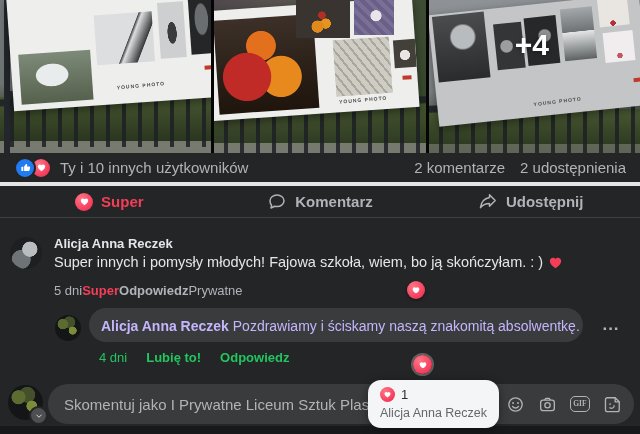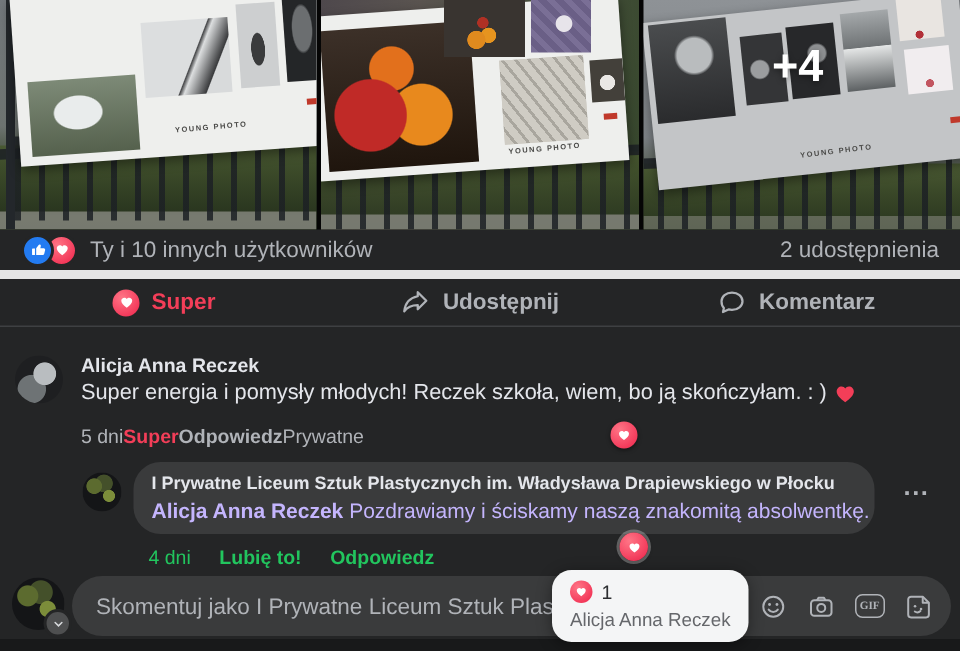--- a/index.html
+++ b/index.html
@@ -21,21 +21,21 @@
   .pole{position:absolute;left:4px;top:0;bottom:0;width:6px;background:#23272b;}
   .board{position:absolute;background:#eeefed;box-shadow:0 3px 8px rgba(0,0,0,.45);overflow:hidden;}
   .thumb{position:absolute;}
   .caption{position:absolute;font-size:5px;letter-spacing:1px;color:#4a4a48;font-weight:700;white-space:nowrap;}
   .logo{position:absolute;width:9px;height:4px;background:#c0392b;}
   .more-overlay{position:absolute;left:86px;top:28px;font-size:30px;font-weight:700;color:#fff;
                 text-shadow:0 1px 4px rgba(0,0,0,.4);z-index:5;}
 
   
   .reactions-row{position:absolute;top:153px;left:0;width:640px;height:33px;display:flex;align-items:center;
-                 padding:0 14px;box-sizing:border-box;border-bottom:6px solid #e5e5e5;}
+                 padding:0 14px;box-sizing:border-box;border-bottom:4px solid #e5e5e5;}
   .pile{display:flex;align-items:center;margin-right:8px;cursor:pointer;}
   .ric{width:18px;height:18px;border-radius:50%;display:flex;align-items:center;justify-content:center;
        border:2px solid #242526;box-sizing:content-box;}
   .ric svg{width:11px;height:11px;}
   .ric.like{background:#237bf1;z-index:2;}
   .ric.love{background:radial-gradient(circle at 35% 30%,#ff7586,#ee234a);margin-left:-6px;z-index:1;}
   .summary{color:#b0b3b8;font-size:15px;cursor:pointer;}
   .counts{margin-left:auto;display:flex;gap:15px;color:#b0b3b8;font-size:15px;}
   .counts span{cursor:pointer;}
 
@@ -183,53 +183,54 @@
           </svg>
       </span>
       <span class="ric love">
         <svg viewBox="0 0 16 16">
             <path fill="#fff" d="M8 13.3C4.9 11.2 2.7 9 2.7 6.6c0-1.7 1.3-3 3-3 .9 0 1.8.5 2.3 1.2.5-.7 1.4-1.2 2.3-1.2 1.7 0 3 1.3 3 3 0 2.4-2.2 4.6-5.3 6.7z"></path>
           </svg>
       </span>
     </div>
     <span class="summary">Ty i 10 innych użytkowników</span>
     <div class="counts">
+      <span>2 komentarze</span>
       <span>2 udostępnienia</span>
     </div>
   </div>
 
   <div class="actions-row">
     <div class="action super">
       <span class="love-circle">
         <svg viewBox="0 0 16 16">
             <path fill="#fff" d="M8 13.3C4.9 11.2 2.7 9 2.7 6.6c0-1.7 1.3-3 3-3 .9 0 1.8.5 2.3 1.2.5-.7 1.4-1.2 2.3-1.2 1.7 0 3 1.3 3 3 0 2.4-2.2 4.6-5.3 6.7z"></path>
           </svg>
       </span>
       <span>Super</span>
     </div>
     <div class="action">
       <svg viewBox="0 0 20 20">
+          <path d="M10 3c4 0 7 2.6 7 5.8s-3 5.8-7 5.8c-.8 0-1.6-.1-2.3-.3L4 16l.6-2.7C3.6 12.3 3 10.6 3 8.8 3 5.6 6 3 10 3z" fill="none" stroke="#b0b3b8" stroke-width="1.5" stroke-linejoin="round"></path>
+        </svg>
+      <span>Komentarz</span>
+    </div>
+    <div class="action">
+      <svg viewBox="0 0 20 20">
           <path d="M11.5 5.5V2.8l5.7 5.7-5.7 5.7v-2.8C7 11.4 4.3 13 2.5 15.6 3 10.5 6 6.6 11.5 5.5z" fill="none" stroke="#b0b3b8" stroke-width="1.5" stroke-linejoin="round"></path>
         </svg>
       <span>Udostępnij</span>
-    </div>
-    <div class="action">
-      <svg viewBox="0 0 20 20">
-          <path d="M10 3c4 0 7 2.6 7 5.8s-3 5.8-7 5.8c-.8 0-1.6-.1-2.3-.3L4 16l.6-2.7C3.6 12.3 3 10.6 3 8.8 3 5.6 6 3 10 3z" fill="none" stroke="#b0b3b8" stroke-width="1.5" stroke-linejoin="round"></path>
-        </svg>
-      <span>Komentarz</span>
     </div>
   </div>
 
   <div class="comment1">
     <div class="avatar a-photo"></div>
     <div class="cbody">
       <div class="cname">Alicja Anna Reczek</div>
       <div class="ctext">
-        <span>Super energia i pomysły młodych! Reczek szkoła, wiem, bo ją skończyłam. : )</span>
+        <span>Super innych i pomysły młodych! Fajowa szkoła, wiem, bo ją skończyłam. : )</span>
         <span class="heart-emoji">
           <svg viewBox="0 0 16 16">
               <path fill="#f33e58" d="M8 14C4.3 11.5 1.9 9 1.9 6.3c0-2 1.5-3.5 3.5-3.5 1.1 0 2.1.5 2.6 1.4.5-.9 1.5-1.4 2.6-1.4 2 0 3.5 1.5 3.5 3.5C14.1 9 11.7 11.5 8 14z"></path>
             </svg>
         </span>
       </div>
       <div class="cmeta">
         <span class="tm">5 dni</span>
         <span class="lnk red">Super</span>
         <span class="lnk">Odpowiedz</span>
@@ -239,21 +240,20 @@
   </div>
   <div class="love-badge badge1">
     <svg viewBox="0 0 16 16">
         <path fill="#fff" d="M8 13.3C4.9 11.2 2.7 9 2.7 6.6c0-1.7 1.3-3 3-3 .9 0 1.8.5 2.3 1.2.5-.7 1.4-1.2 2.3-1.2 1.7 0 3 1.3 3 3 0 2.4-2.2 4.6-5.3 6.7z"></path>
       </svg>
   </div>
 
   <div class="reply">
     <div class="avatar a-school"></div>
     <div class="rbubble">
-      <div class="rline1">I Prywatne Liceum Sztuk Plastycznych im. Władysława Drapiewskiego w Płocku</div>
       <div class="rline2">
         <span class="mention">Alicja Anna Reczek</span>
         <span>Pozdrawiamy i ściskamy naszą znakomitą absolwentkę.</span>
       </div>
     </div>
     <div class="rmeta">
       <span class="tm">4 dni</span>
       <span class="lnk">Lubię to!</span>
       <span class="lnk">Odpowiedz</span>
     </div>

